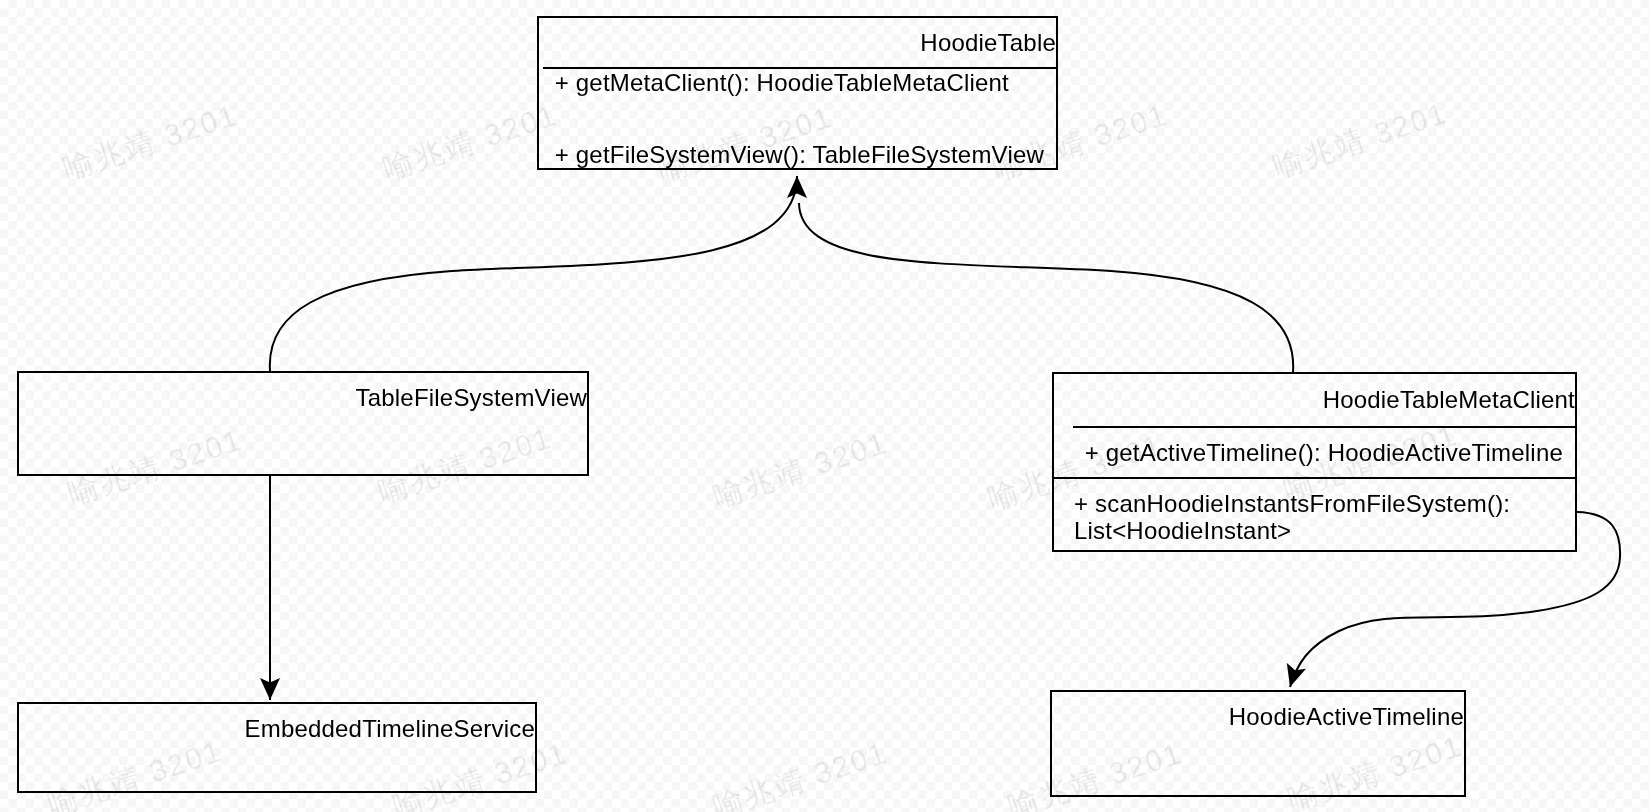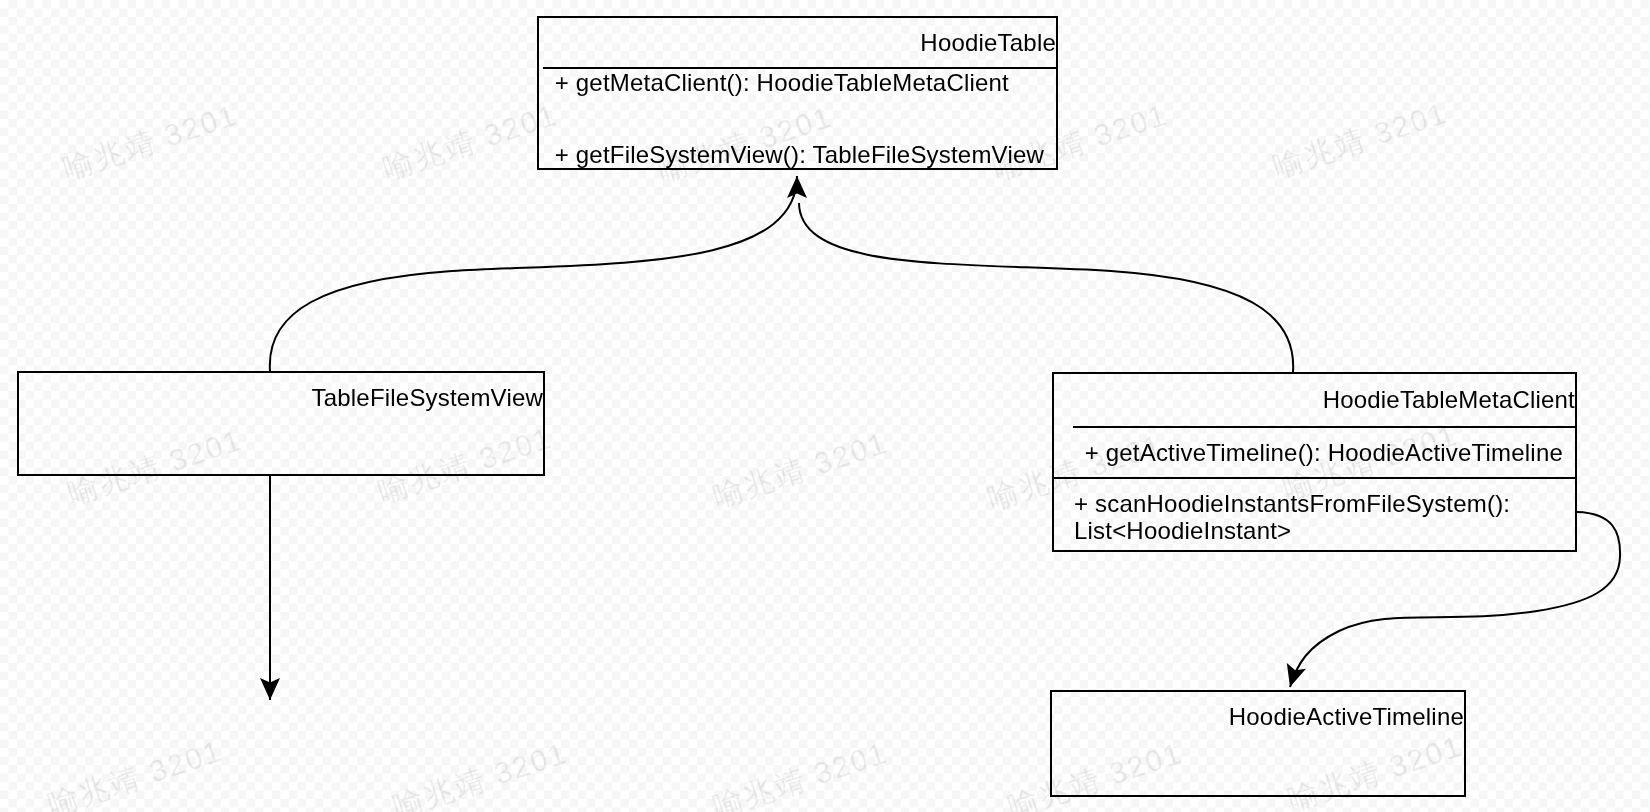--- a/index.html
+++ b/index.html
@@ -36,21 +36,21 @@
     flex:0 0 auto;
   }
   .uml .sec{border-top:2px solid #000;display:flex;flex-direction:column;gap:44px;}
   .uml .line{display:flex;align-items:center;padding:0 12px;flex:1 1 0;}
   .uml .textblock{padding:11px 12px 0 12px;line-height:27px;}
 
   #box-hoodie-table{left:537px;top:16px;width:521px;height:154px;}
   #box-hoodie-table .title{height:49px;}
   #box-hoodie-table .sec{flex:1 1 auto;}
 
-  #box-tfsv{left:17px;top:371px;width:528px;height:105px;padding-left:11px;}
+  #box-tfsv{left:17px;top:371px;width:572px;height:105px;padding-left:11px;}
   #box-tfsv .title{height:50px;}
   #box-tfsv .sec{flex:1 1 auto;}
 
   #box-ets{left:17px;top:702px;width:520px;height:91px;}
   #box-ets .title{height:50px;}
   #box-ets .sec{flex:1 1 auto;}
 
   #box-htmc{left:1052px;top:372px;width:525px;height:180px;}
   #box-htmc .title{height:52px;}
   #box-htmc .sec-one{flex:0 0 49px;}
@@ -93,20 +93,24 @@
       <div class="line">+ getMetaClient(): HoodieTableMetaClient</div>
       <div class="line">+ getFileSystemView(): TableFileSystemView</div>
     </div>
   </div>
 
   <div class="uml" id="box-tfsv">
     <div class="title">TableFileSystemView</div>
     <div class="sec"></div>
   </div>
 
+  <div class="uml" id="box-ets">
+    <div class="title">EmbeddedTimelineService</div>
+    <div class="sec"></div>
+  </div>
 
   <div class="uml" id="box-htmc">
     <div class="title">HoodieTableMetaClient</div>
     <div class="sec sec-one">
       <div class="line">+ getActiveTimeline(): HoodieActiveTimeline</div>
     </div>
     <div class="sec sec-two">
       <div class="textblock">+ scanHoodieInstantsFromFileSystem(): List&lt;HoodieInstant&gt;</div>
     </div>
   </div>

